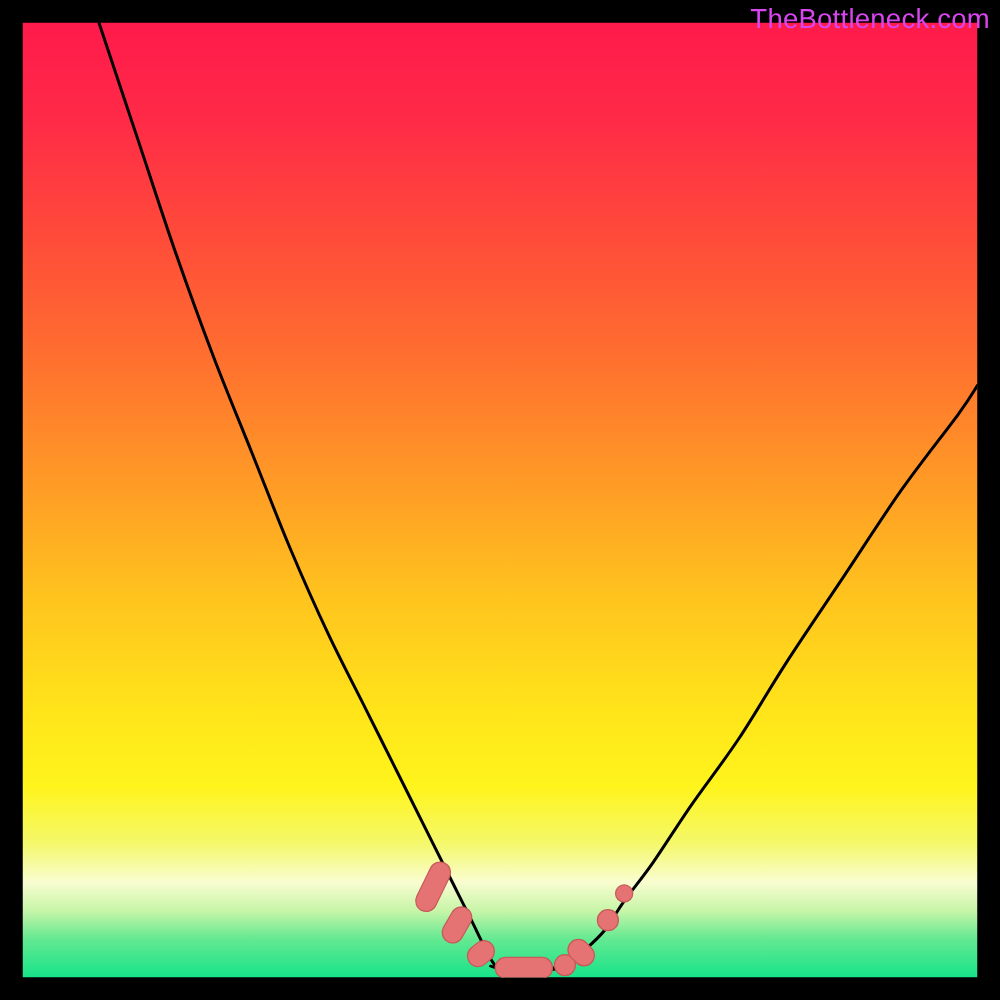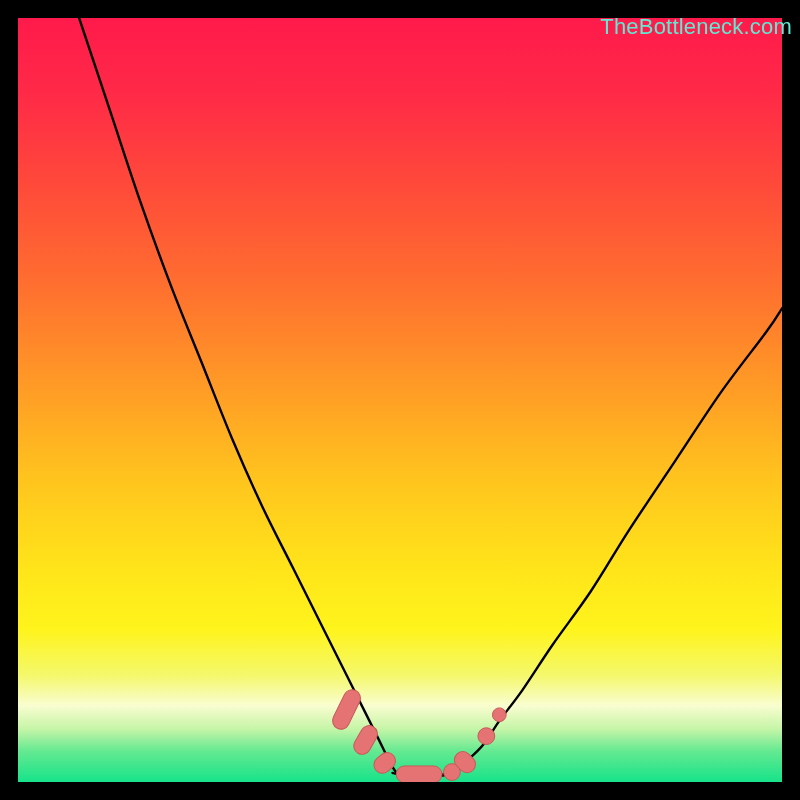--- a/index.html
+++ b/index.html
@@ -21,23 +21,23 @@
   }
   .plot {
     position: absolute;
     left: 0;
     top: 0;
     width: 764px;
     height: 764px;
   }
   .watermark {
     position: absolute;
-    top: 14px;
+    top: 2px;
     right: 8px;
-    color: #5eead4;
+    color: #d946ef;
     font-size: 22px;
     letter-spacing: 0.2px;
     font-weight: 500;
   }
   svg { display: block; }
 </style>
 </head>
 <body>
 
 <div class="frame">

